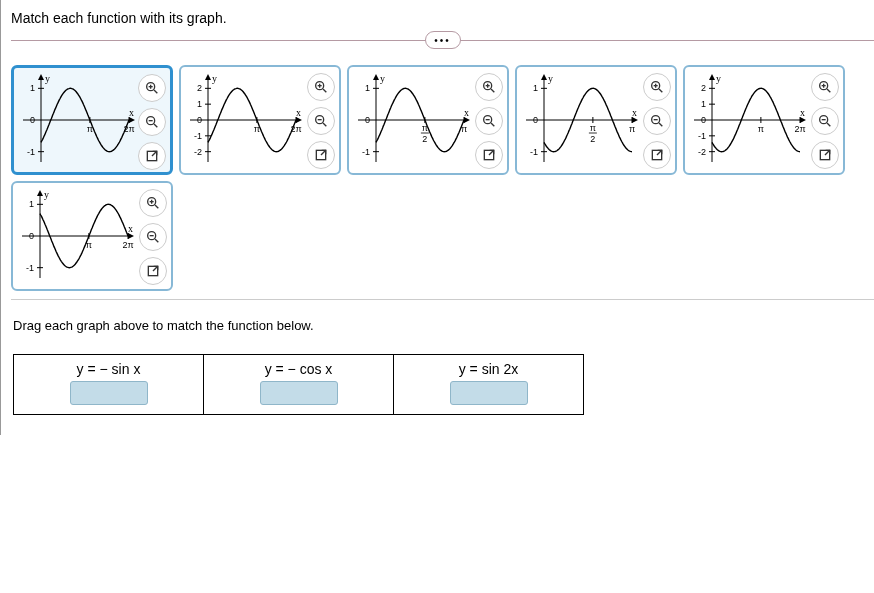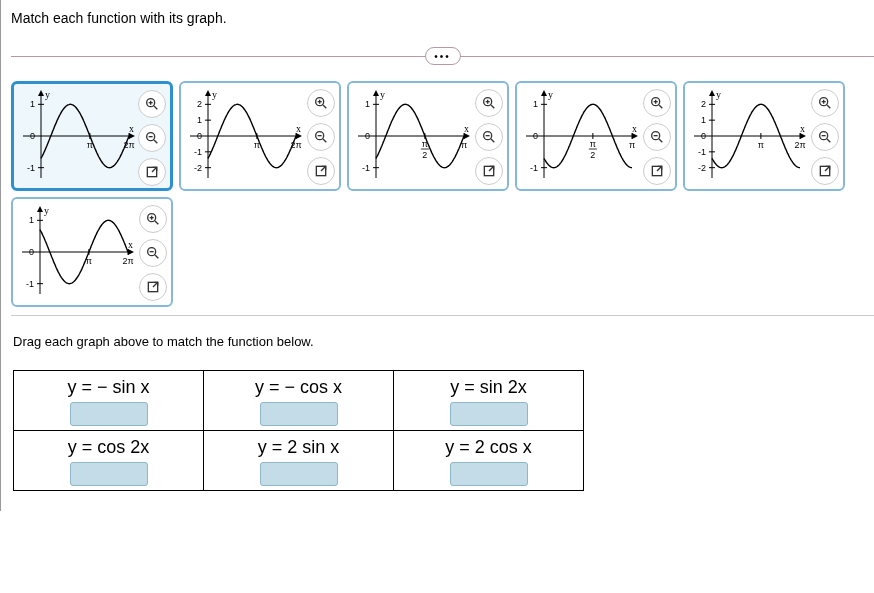--- a/index.html
+++ b/index.html
@@ -1,18 +1,18 @@
 <!DOCTYPE html>
 <html><head>
 <meta charset="utf-8">
 <style>
   * { box-sizing: border-box; margin: 0; padding: 0; }
   body { font-family: Arial, sans-serif; font-size: 13px; color: #000; background: #fff; }
   .page { border-left: 1px solid #999; padding: 10px 0 20px 10px; }
-  .title { font-size: 14px; margin-bottom: 30px; }
+  .title { font-size: 14px; margin-bottom: 14px; }
   .hr-wrap { position: relative; margin: 0 0 14px 0; }
   .hr-line { border: none; border-top: 1px solid #b59aa3; }
   .hr-plain { border: none; border-top: 1px solid #ccc; }
   .ellipsis-btn {
     position: absolute; left: 50%; top: -9px; transform: translateX(-50%);
     width: 36px; height: 18px; border: 1px solid #b59aa3; border-radius: 9px;
     background: #fff; display: flex; align-items: center; justify-content: center;
     font-size: 10px; letter-spacing: 2px; cursor: pointer;
   }
   .graph-area { padding: 10px 0 2px 0; }
@@ -29,21 +29,21 @@
     background: #fff; display: flex; align-items: center; justify-content: center;
     cursor: pointer;
   }
   .icon-btn svg { width: 16px; height: 16px; }
   .instruction { margin: 18px 0 21px 2px; }
   .match-table { border-collapse: collapse; margin-left: 2px; }
   .match-table td {
     border: 1px solid #000; width: 190px; height: 60px;
     text-align: center; vertical-align: top; padding: 6px 0 4px 0;
   }
-  .func-label { font-size: 18px; margin-bottom: 4px; }
+  .func-label { font-size: 14px; margin-bottom: 4px; }
   .drop-slot {
     width: 78px; height: 24px; margin: 0 auto; background: #c3dce8;
     border: 1px solid #8fb6c9; border-radius: 3px;
   }
   .axis-label { font-family: 'Times New Roman', serif; font-size: 10px; }
   .tick-label { font-family: Arial, sans-serif; font-size: 9px; }
 </style>
 </head>
 <body>
 
@@ -361,29 +361,15 @@
       </td>
       <td>
         <div class="func-label">y = − cos x</div>
         <div class="drop-slot"></div>
       </td>
       <td>
         <div class="func-label">y = sin 2x</div>
         <div class="drop-slot"></div>
       </td>
     </tr>
-    <tr>
-      <td>
-        <div class="func-label">y = cos 2x</div>
-        <div class="drop-slot"></div>
-      </td>
-      <td>
-        <div class="func-label">y = 2 sin x</div>
-        <div class="drop-slot"></div>
-      </td>
-      <td>
-        <div class="func-label">y = 2 cos x</div>
-        <div class="drop-slot"></div>
-      </td>
-    </tr>
   </tbody>
     </table>
 </div>
 
 </body></html>

